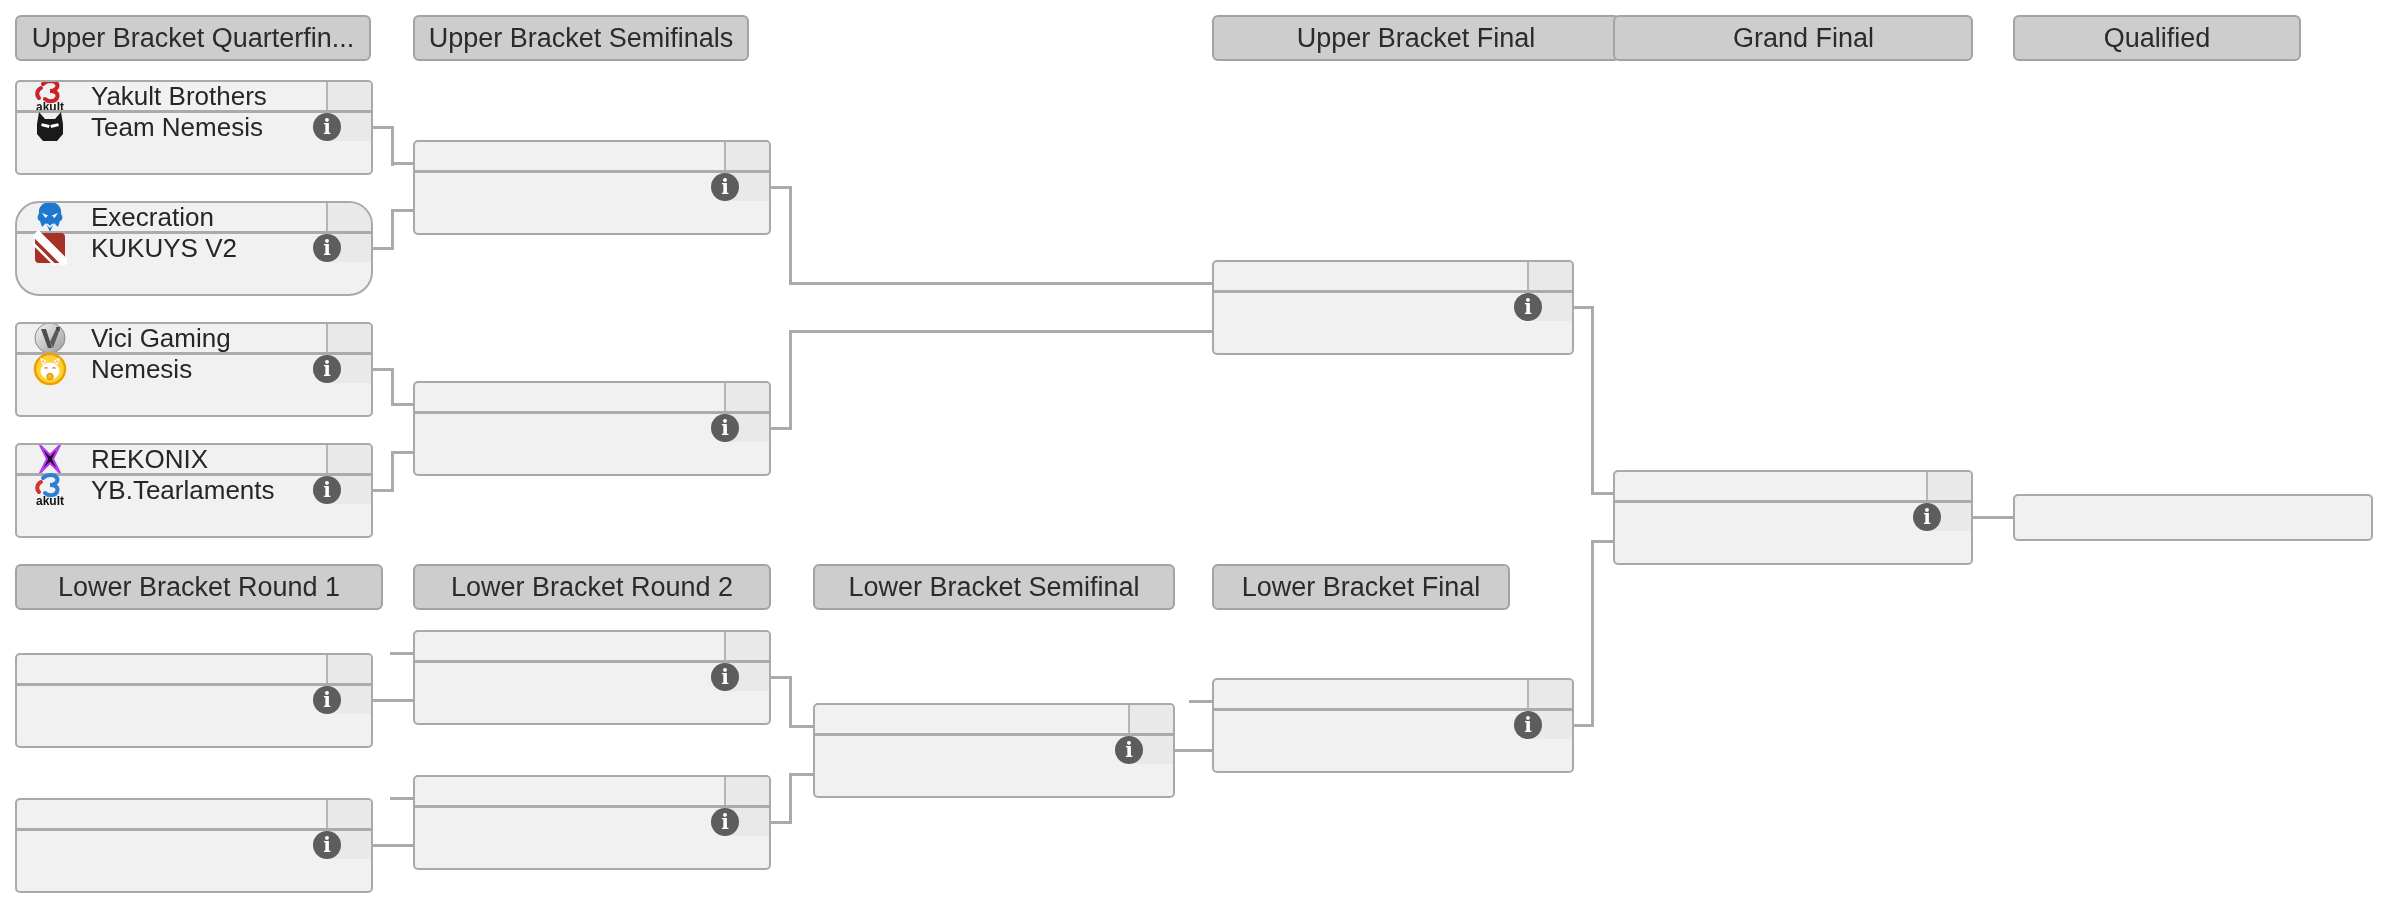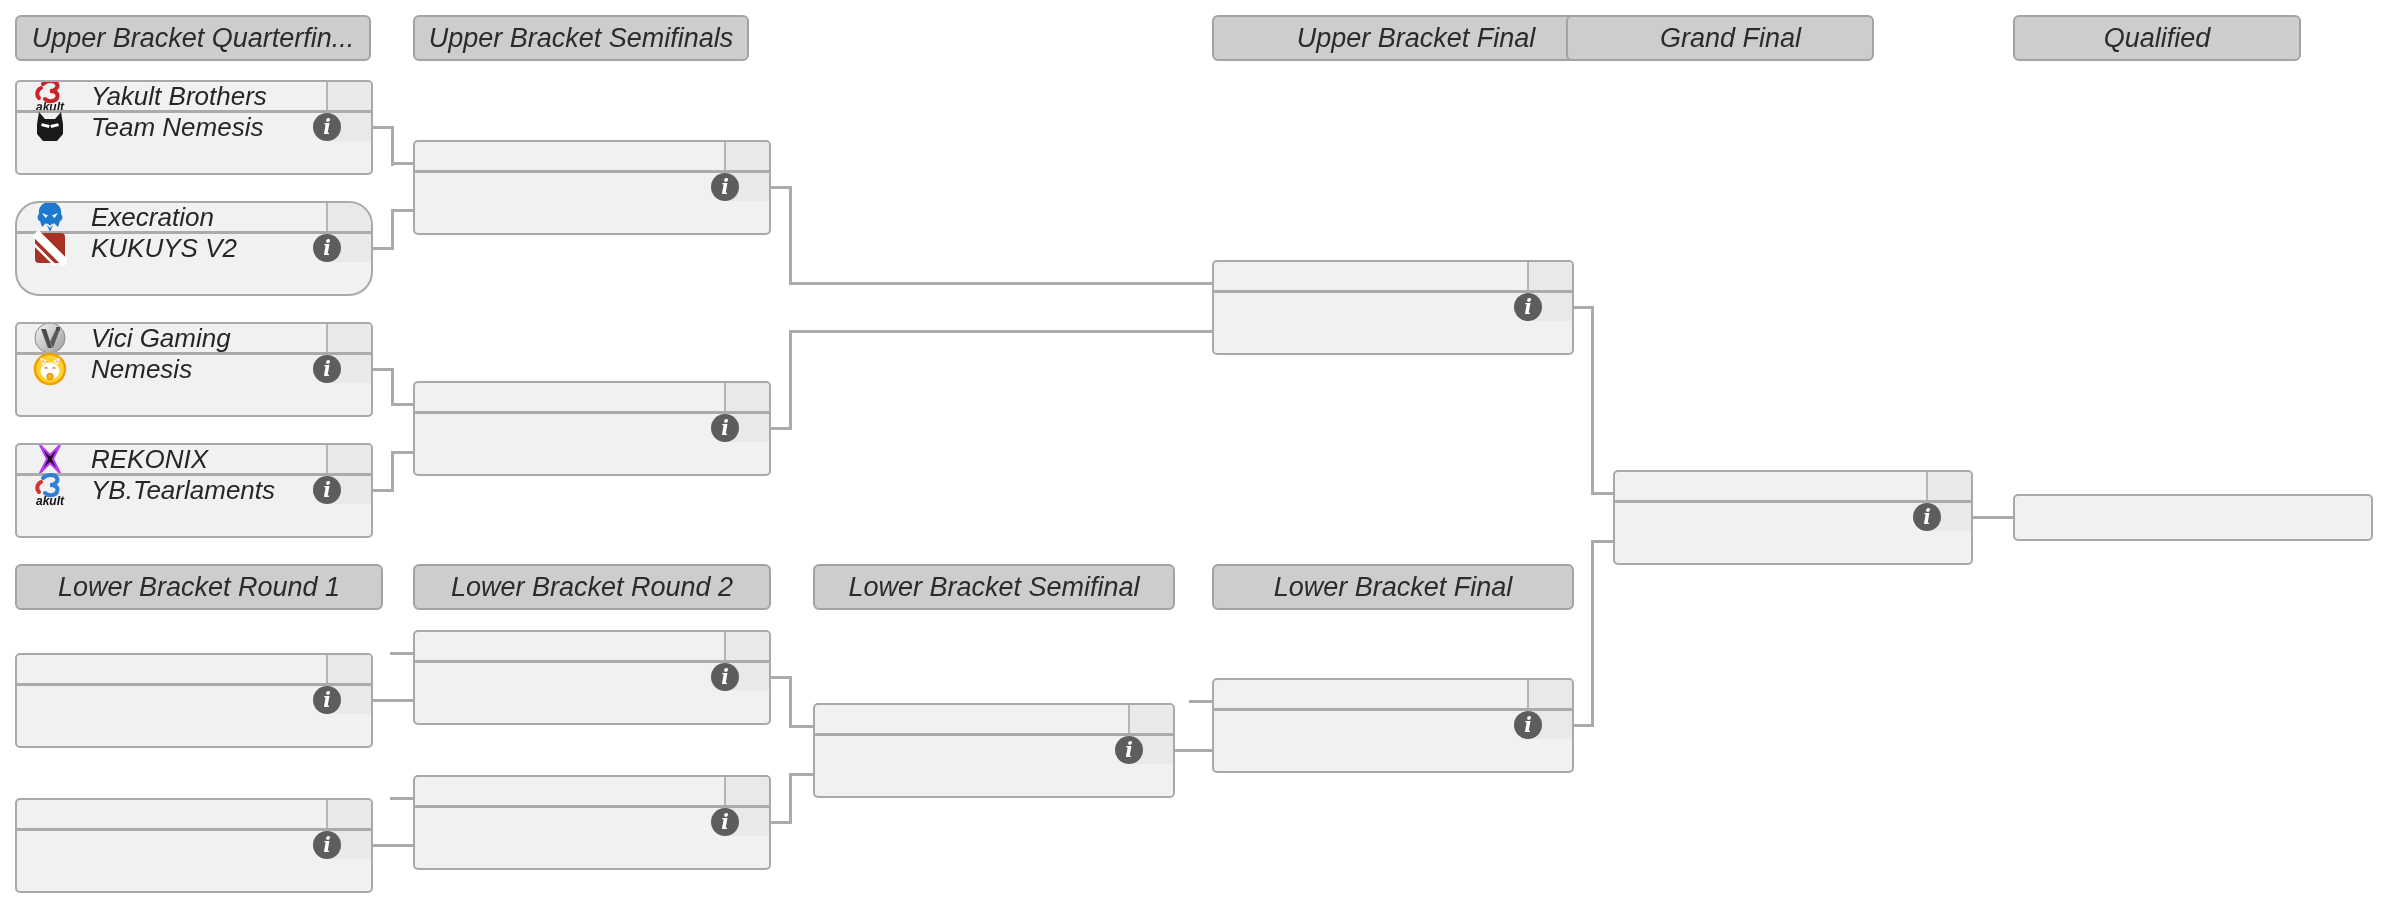--- a/index.html
+++ b/index.html
@@ -1,18 +1,18 @@
 <!DOCTYPE html>
 <html><head>
 <meta charset="utf-8">
 <style>
   html,body{margin:0;padding:0;background:#ffffff;}
   #canvas{
     position:relative;width:2388px;height:906px;background:#ffffff;
-    font-family:"Liberation Sans","DejaVu Sans",sans-serif;overflow:hidden;font-style:italic;
+    font-family:"Liberation Sans","DejaVu Sans",sans-serif;overflow:hidden;
   }
   .hdr{
     position:absolute;height:46px;box-sizing:border-box;
     background:#cdcdcd;border:2px solid #a3a3a3;border-radius:6px;
     display:flex;align-items:center;justify-content:center;
     font-size:27px;color:#2b2b2b;white-space:nowrap;overflow:hidden;
   }
   .match{
     position:absolute;width:358px;height:95px;box-sizing:border-box;
     background:#f1f1f1;border:2px solid #a9a9a9;border-radius:5px;overflow:hidden;
@@ -42,26 +42,26 @@
   .line{position:absolute;background:#ababab;z-index:1;}
 </style>
 </head>
 <body>
 
 <div id="canvas">
 
   <div class="hdr" style="left:15px;top:15px;width:356px;">Upper Bracket Quarterfin...</div>
   <div class="hdr" style="left:413px;top:15px;width:336px;">Upper Bracket Semifinals</div>
   <div class="hdr" style="left:1212px;top:15px;width:408px;">Upper Bracket Final</div>
-  <div class="hdr" style="left:1566px;top:15px;width:308px;padding-left:21px;">Grand Final</div>
+  <div class="hdr" style="left:1613px;top:15px;width:360px;padding-left:21px;">Grand Final</div>
   <div class="hdr" style="left:2013px;top:15px;width:288px;">Qualified</div>
   <div class="hdr" style="left:15px;top:564px;width:368px;">Lower Bracket Round 1</div>
   <div class="hdr" style="left:413px;top:564px;width:358px;">Lower Bracket Round 2</div>
   <div class="hdr" style="left:813px;top:564px;width:362px;">Lower Bracket Semifinal</div>
-  <div class="hdr" style="left:1212px;top:564px;width:362px;">Lower Bracket Final</div>
+  <div class="hdr" style="left:1212px;top:564px;width:298px;">Lower Bracket Final</div>
 
   <div class="match" style="left:15px;top:80px;">
     <div class="row top">
       <svg class="logo" viewBox="0 0 34 34">
         <path d="M10 5 C14 1 22 1 24 5 C26 9 21 12 17 12 C22 12 26 14 24 19 C22 23 15 23 12 20" fill="none" stroke="#cc2229" stroke-width="4" stroke-linecap="round"></path>
         <path d="M8 9 C4 11 3 16 6 19" fill="none" stroke="#cc2229" stroke-width="4" stroke-linecap="round"></path>
         <text x="3" y="32" font-size="12" font-weight="bold" fill="#1a1a1a">akult</text>
       </svg>
       <span class="tname">Yakult Brothers</span>
       <span class="scorecell"></span>

